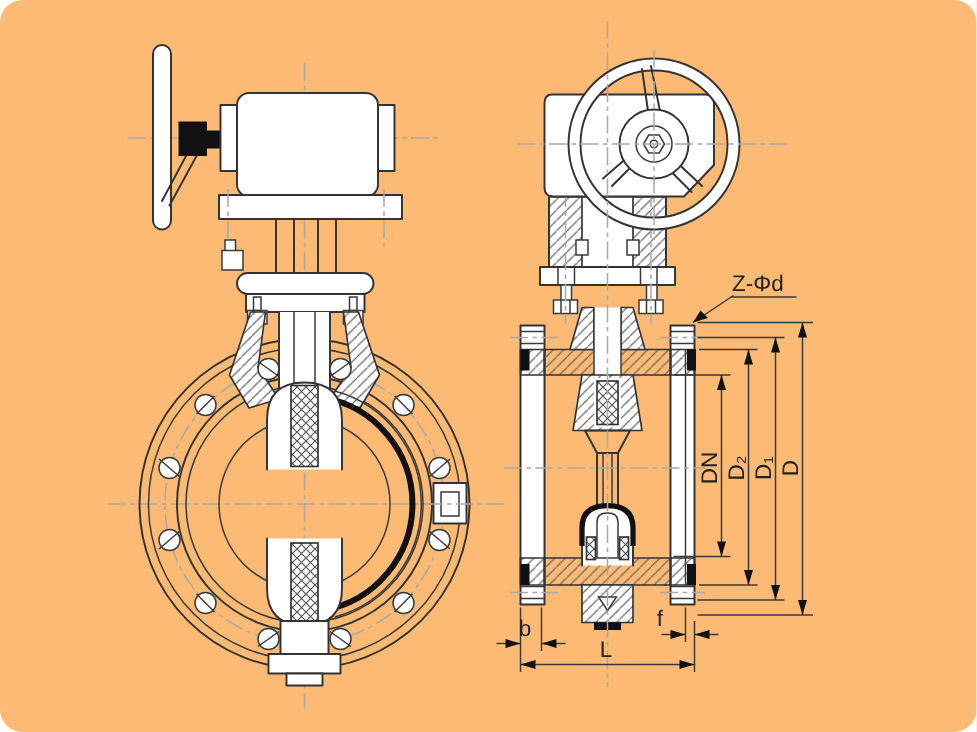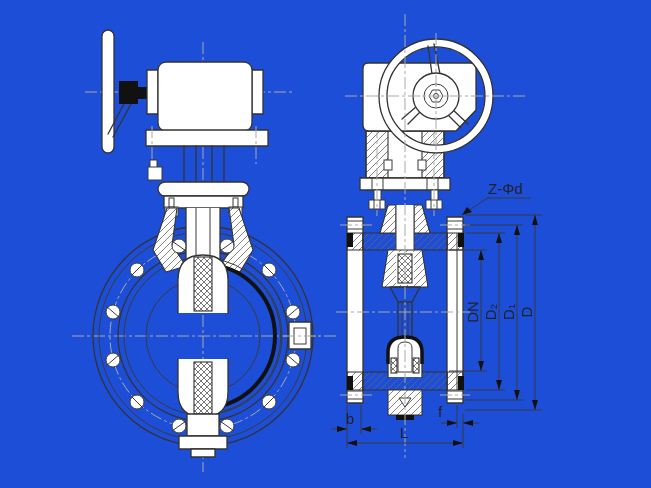--- a/index.html
+++ b/index.html
@@ -1,17 +1,17 @@
 <!DOCTYPE html>
 <html><head>
 <meta charset="utf-8">
 <style>
   html,body{margin:0;padding:0;background:#ffffff;}
-  #stage{width:651px;height:488px;background:#1d4ed8;position:relative;overflow:hidden;
-         font-family:"Liberation Sans", sans-serif;}
+  #stage{width:651px;height:488px;background:#fdba74;position:relative;overflow:hidden;
+         font-family:"Liberation Sans", sans-serif;border-radius:15px;}
   svg{display:block;}
   .ol{fill:none;stroke:#333;stroke-width:1.3;stroke-linejoin:round;stroke-linecap:round;}
   .ol-thin{fill:none;stroke:#3a3a3a;stroke-width:1;stroke-linejoin:round;}
   .white{fill:#fff;stroke:#333;stroke-width:1.3;stroke-linejoin:round;}
   .white-thin{fill:#fff;stroke:#3a3a3a;stroke-width:1;}
   .underlay{fill:#fff;stroke:none;}
   .hatched{fill:url(#hatch);stroke:#333;stroke-width:1.1;stroke-linejoin:round;}
   .xhatched{fill:url(#xhatch);stroke:#333;stroke-width:1.1;}
   .black{fill:#111;stroke:none;}
   .center{fill:none;stroke:#a9a9a9;stroke-width:1;stroke-dasharray:12 3 3 3;}

